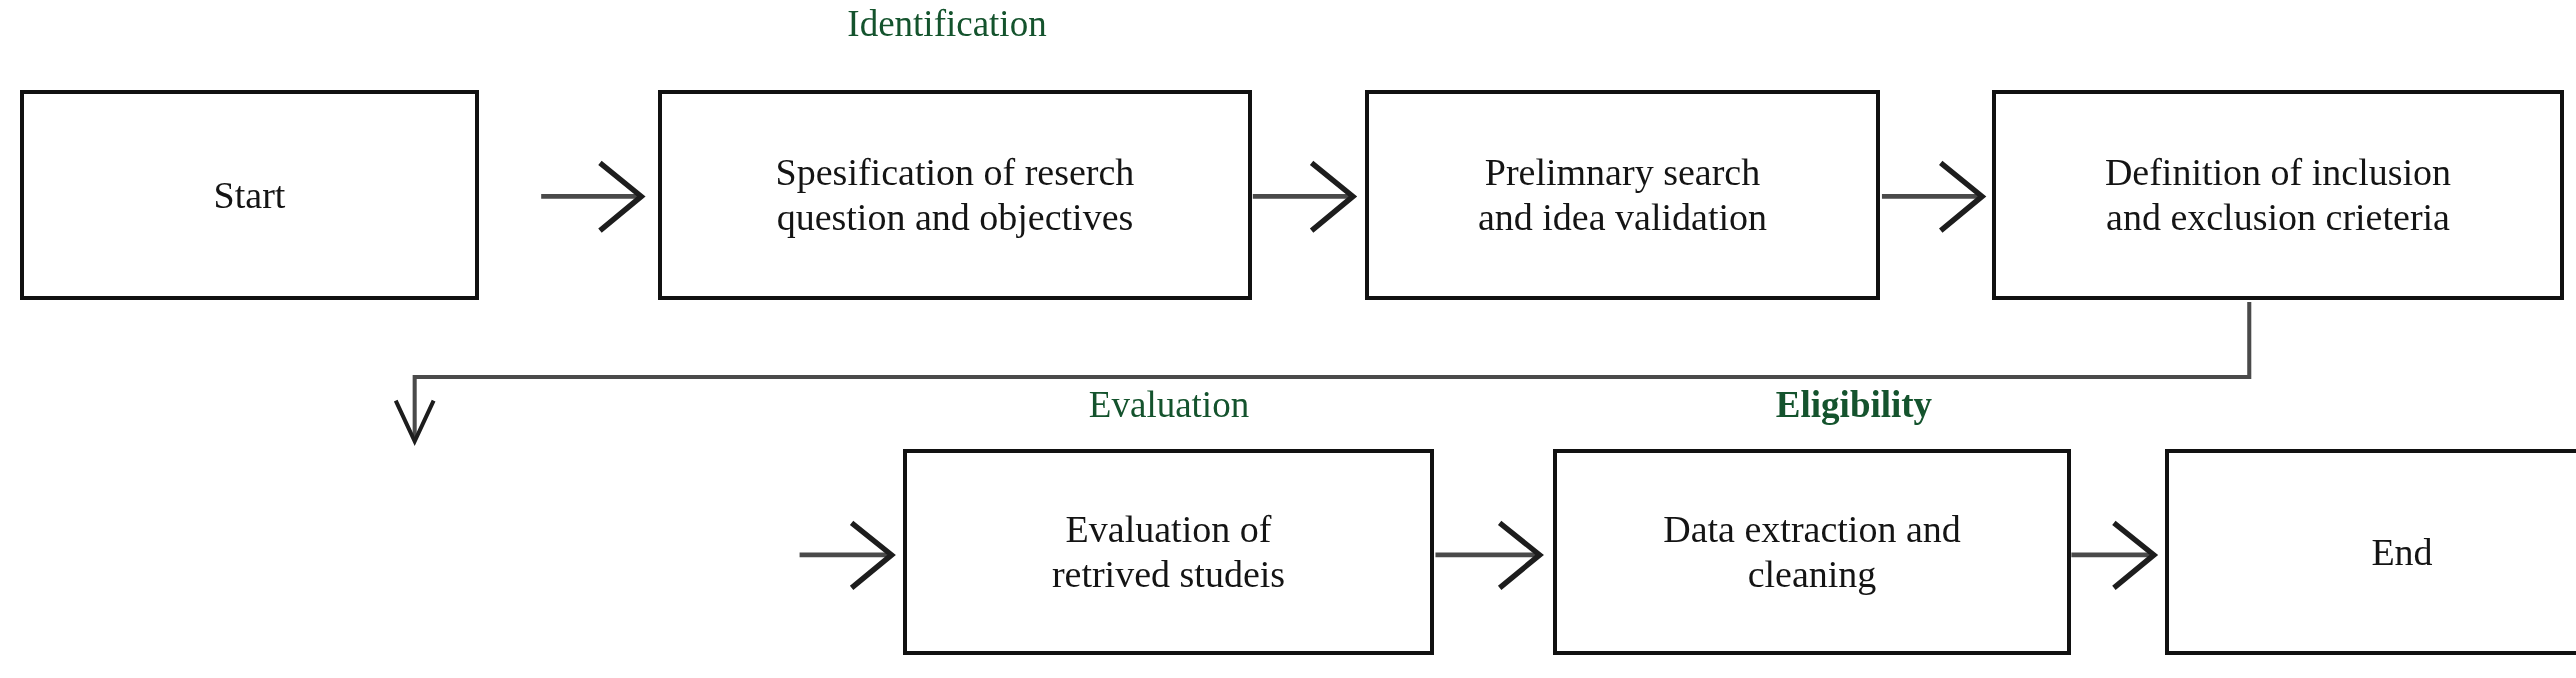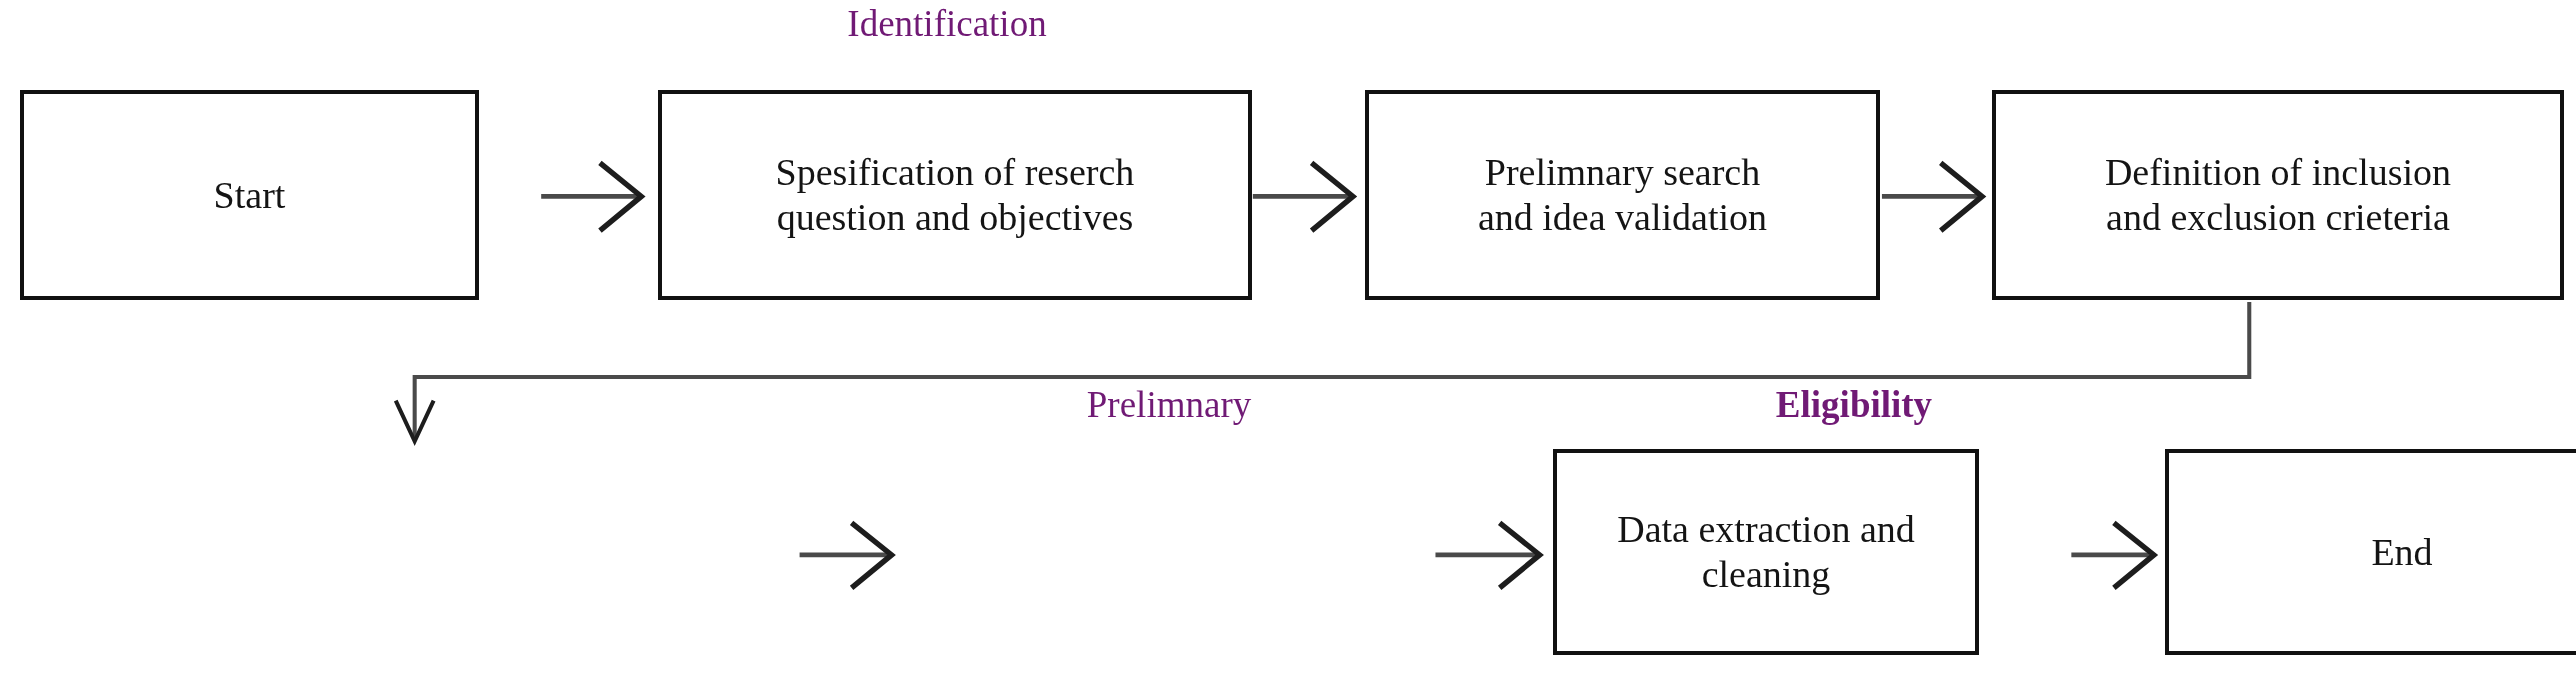--- a/index.html
+++ b/index.html
@@ -11,21 +11,21 @@
   #canvas {
     position: relative;
     width: 2576px;
     height: 679px;
     background: #ffffff;
     font-family: "Liberation Serif", "DejaVu Serif", serif;
     overflow: hidden;
   }
   .stage-label {
     position: absolute;
-    color: #701a75;
+    color: #14532d;
     font-size: 37px;
     line-height: 1.05;
     white-space: nowrap;
     transform: translateX(-50%);
     text-align: right;
   }
   .node {
     position: absolute;
     box-sizing: border-box;
     border: 4px solid #111111;
@@ -78,21 +78,21 @@
 </style>
 </head>
 <body>
 
 <div id="canvas">
 
   <div class="stage-label" style="left:947px; top:5.4px;">
     <span>Identification</span>
   </div>
   <div class="stage-label" style="left:1169px; top:386px;">
-    <span>Prelimnary</span>
+    <span>Evaluation</span>
   </div>
   <div class="stage-label" style="left:1854px; top:386px;font-weight:bold;">
     <span>Eligibility</span>
   </div>
 
   <svg class="wires" viewBox="0 0 3808 1003">
 
     <g>
       <line class="wire-line" x1="800" y1="290" x2="944" y2="290"></line>
       <polyline class="wire-head" points="890,243 948,290 890,338"></polyline>
@@ -142,22 +142,26 @@
     <span class="node-label">Spesification of reserch
 question and objectives</span>
   </div>
 
   <div class="node" style="left:1992px; top:90px; width:572px; height:210px;">
     <span class="node-label">Definition of inclusion
 and exclusion crieteria</span>
   </div>
 
 
+  <div class="node" style="left:903px; top:449px; width:531px; height:206px;">
+    <span class="node-label">Evaluation of
+retrived studeis</span>
+  </div>
 
-  <div class="node" style="left:1553px; top:449px; width:426px; height:206px;">
+  <div class="node" style="left:1553px; top:449px; width:518px; height:206px;">
     <span class="node-label">Data extraction and
 cleaning</span>
   </div>
 
   <div class="node" style="left:2165px; top:449px; width:474px; height:206px;">
     <span class="node-label">End</span>
   </div>
 
 </div>
 

